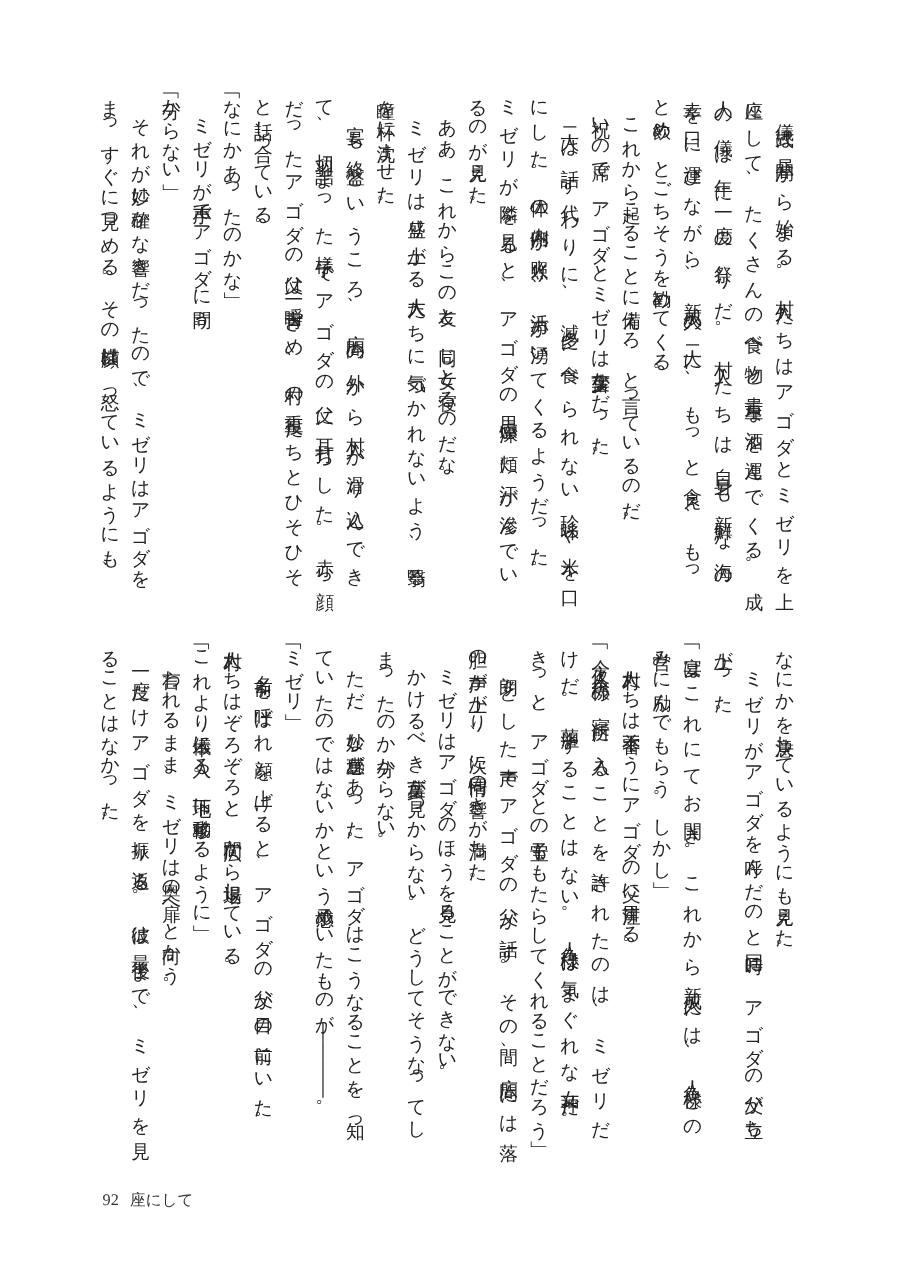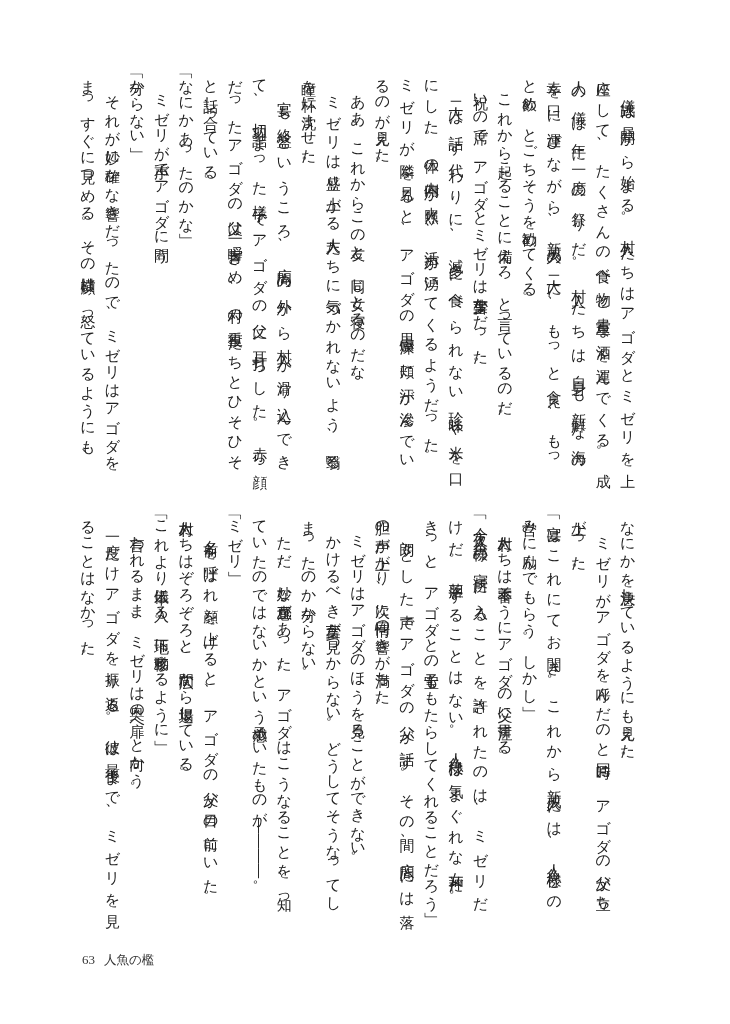--- a/index.html
+++ b/index.html
@@ -99,14 +99,14 @@
   <div class="col">「ミゼリ」</div>
   <div class="col" style="letter-spacing: 2.8738px;">　名前を呼ばれ顔を上げると、アゴダの父が目の前にいた。</div>
   <div class="col">村人たちはぞろぞろと、広間から退場している。</div>
   <div class="col">「これより本儀に入る。地下に移動するように」</div>
   <div class="col">　言われるまま、ミゼリは奥の扉へと向かう。</div>
   <div class="col" style="letter-spacing: 3.67125px;">　一度だけアゴダを振り返る。彼は最後まで、ミゼリを見</div>
   <div class="col">ることはなかった。</div>
 </div>
 
 <div class="footer">
-  <span class="page-num">63</span><span class="title">人魚の檻</span>
+  <span class="page-num">92</span><span class="title">座にして</span>
 </div>
 
 </body></html>

